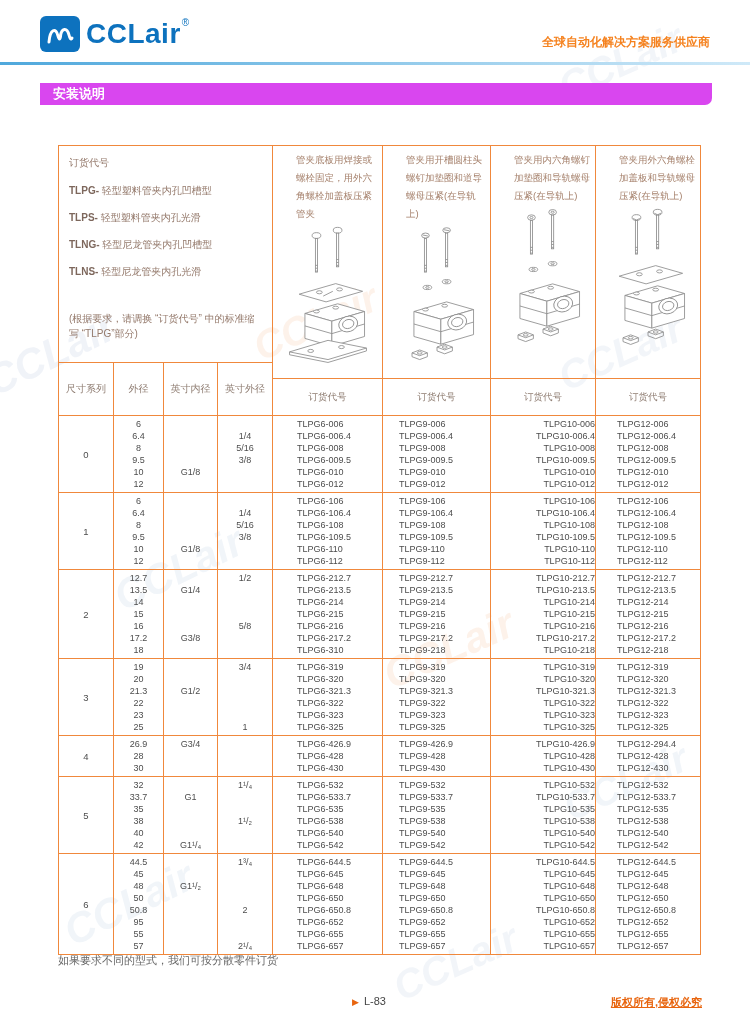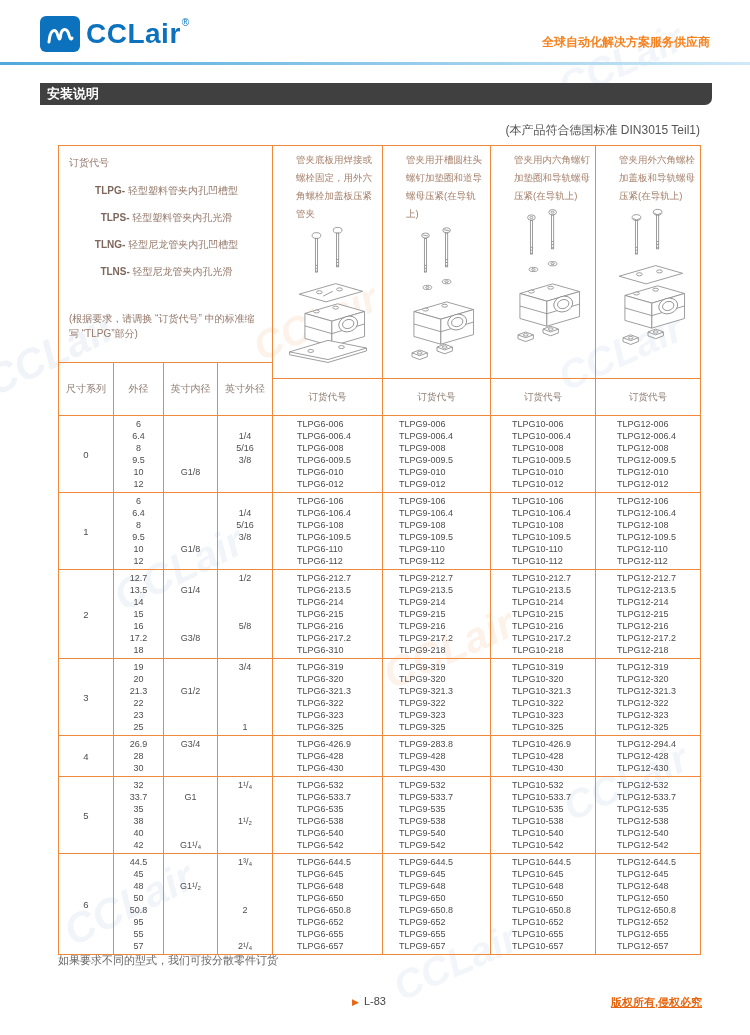--- a/index.html
+++ b/index.html
@@ -6,48 +6,48 @@
   .page{position:relative;width:750px;height:1035px;background:#fff;overflow:hidden;
         font-family:"Liberation Sans",sans-serif;color:#4d4d4d;}
   
   .logo{position:absolute;left:40px;top:16px;display:flex;align-items:flex-start;}
   .logo-badge{width:40px;height:36px;background:#0d72be;border-radius:6px;display:flex;align-items:center;justify-content:center;}
   .logo-word{font-size:28px;font-weight:bold;color:#0d72be;margin-left:6px;line-height:36px;letter-spacing:0.5px;}
   .logo-reg{font-size:10px;color:#0d72be;vertical-align:top;line-height:14px;margin-left:1px;}
   .tagline{position:absolute;right:40px;top:34px;color:#f5821f;font-weight:bold;font-size:12px;}
   .blue-rule{position:absolute;left:0;top:62px;width:750px;height:3px;
              background:linear-gradient(to right,#4fa8dc,#cfe9f8);}
-  .section-bar{position:absolute;left:40px;top:83px;width:672px;height:22px;background:#404040;
+  .section-bar{position:absolute;left:40px;top:83px;width:672px;height:22px;background:#d946ef;
                border-bottom-right-radius:7px;color:#fff;font-weight:bold;font-size:13px;
-               line-height:22px;padding-left:7px;box-sizing:border-box;}
+               line-height:22px;padding-left:13px;box-sizing:border-box;}
   .std-note{position:absolute;right:50px;top:122px;font-size:12px;color:#555;}
   
   .wm{position:absolute;font-weight:bold;font-style:italic;pointer-events:none;white-space:nowrap;}
   
   .tbl-wrap{position:absolute;left:58px;top:145px;}
   table.order{border-collapse:collapse;table-layout:fixed;width:642px;}
   table.order td,table.order th{border:1px solid #f0883c;padding:0;vertical-align:top;box-sizing:border-box;}
   .intro-cell{padding:10px 8px 8px 10px !important;font-size:10px;color:#94796b;}
   .intro-title{margin-bottom:14px;}
-  .intro-item{margin-bottom:13px;text-align:center;}
+  .intro-item{margin-bottom:13px;}
   .intro-item b{color:#7d675c;}
   .intro-note{margin-top:32px;line-height:15px;}
   .variant-cell{text-align:center;}
   .vdesc{text-align:left;font-size:9.5px;line-height:18px;color:#a5806b;padding:5px 5px 0 7px;margin-left:16px;}
   .vimg{margin-top:2px;}
   th.hdr{font-weight:normal;font-size:10px;color:#8f7d72;vertical-align:middle !important;text-align:center;}
   td.code-label{font-size:9.5px;color:#8f7d72;text-align:center;vertical-align:middle !important;}
   td.gcell{padding:2px 0 !important;vertical-align:middle !important;}
   td.series{font-size:9.5px;text-align:center;vertical-align:middle !important;color:#4d4d4d;}
   .ln{height:12px;line-height:12px;font-size:9px;color:#4d4d4d;white-space:nowrap;}
   td.num .ln{text-align:center;}
   td.code .ln{text-align:left;}
   td.c0 .ln{padding-left:24px;}
   td.c1 .ln{padding-left:16px;}
-  td.c2 .ln{padding-left:21px;}
+  td.c2 .ln{padding-left:21px;text-align:right;}
   td.c3 .ln{padding-left:21px;}
   
   svg.clamp{stroke:#8f8f8f;stroke-width:0.9;fill:#fff;}
   svg.clamp .nf{fill:none;}
   
   .foot-note{position:absolute;left:58px;top:953px;font-size:11px;color:#666;}
   .page-mark{position:absolute;left:352px;top:995px;font-size:11px;color:#444;}
   .page-mark .tri{color:#e8650f;font-size:9px;margin-right:5px;}
   .copyright{position:absolute;right:48px;top:995px;font-size:11px;font-weight:bold;color:#e8650f;text-decoration:underline;}
 </style>
@@ -73,21 +73,20 @@
         <path d="M15.5,15 C16.5,7 22,6 24,14 C25,18 26,19 27,17" fill="none" stroke="#fff" stroke-width="3" stroke-linecap="round"></path>
       </svg>
     </div>
     <div class="logo-word">CCLair</div>
     <div class="logo-reg">®</div>
   </div>
   <div class="tagline">全球自动化解决方案服务供应商</div>
   <div class="blue-rule"></div>
 
   <div class="section-bar">安装说明</div>
-  <div class="std-note">(本产品符合德国标准 DIN3015  Teil1)</div>
 
   <div class="tbl-wrap">
     <table class="order">
       <colgroup>
         <col style="width:55px">
           <col style="width:50px">
           <col style="width:54px">
           <col style="width:55px">
         <col style="width:110px">
           <col style="width:108px">
@@ -516,21 +515,21 @@
               <div class="ln">&nbsp;</div>
               <div class="ln">&nbsp;</div>
               <div class="ln">&nbsp;</div>
             </td>
             <td class="code c0 gcell">
               <div class="ln">TLPG6-426.9</div>
               <div class="ln">TLPG6-428</div>
               <div class="ln">TLPG6-430</div>
             </td>
             <td class="code c1 gcell">
-              <div class="ln">TLPG9-283.8</div>
+              <div class="ln">TLPG9-426.9</div>
               <div class="ln">TLPG9-428</div>
               <div class="ln">TLPG9-430</div>
             </td>
             <td class="code c2 gcell">
               <div class="ln">TLPG10-426.9</div>
               <div class="ln">TLPG10-428</div>
               <div class="ln">TLPG10-430</div>
             </td>
             <td class="code c3 gcell">
               <div class="ln">TLPG12-294.4</div>

